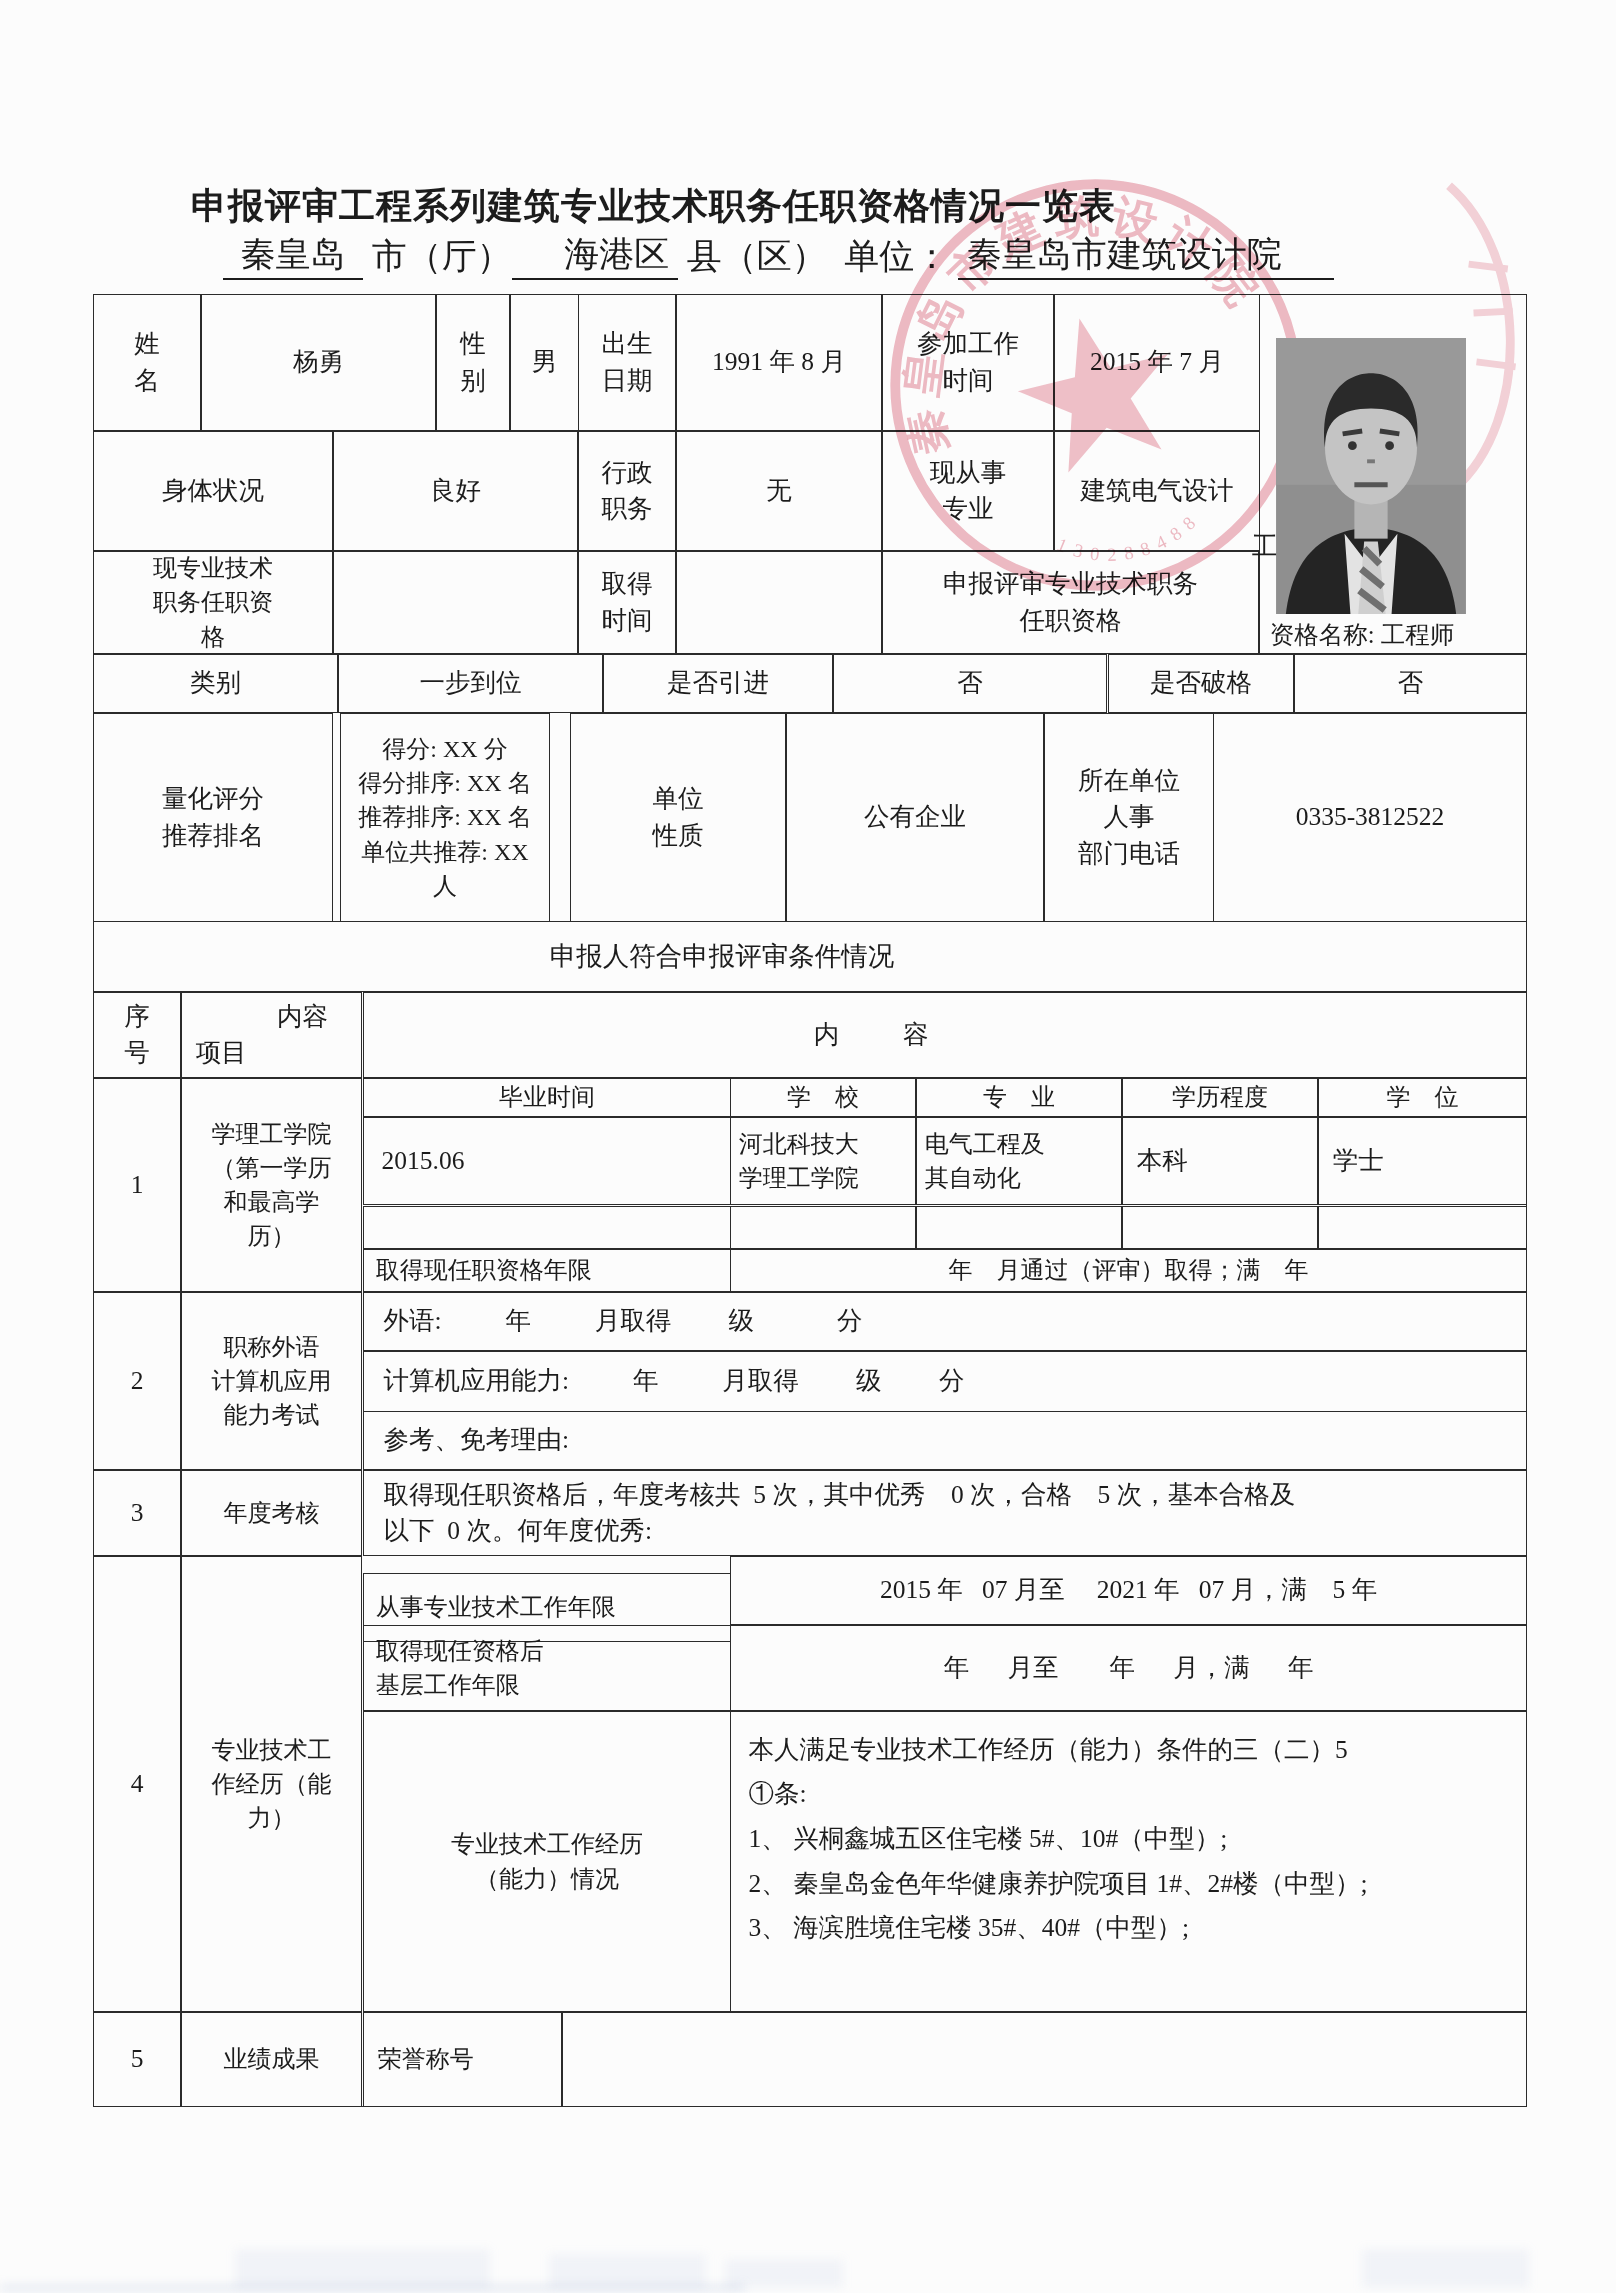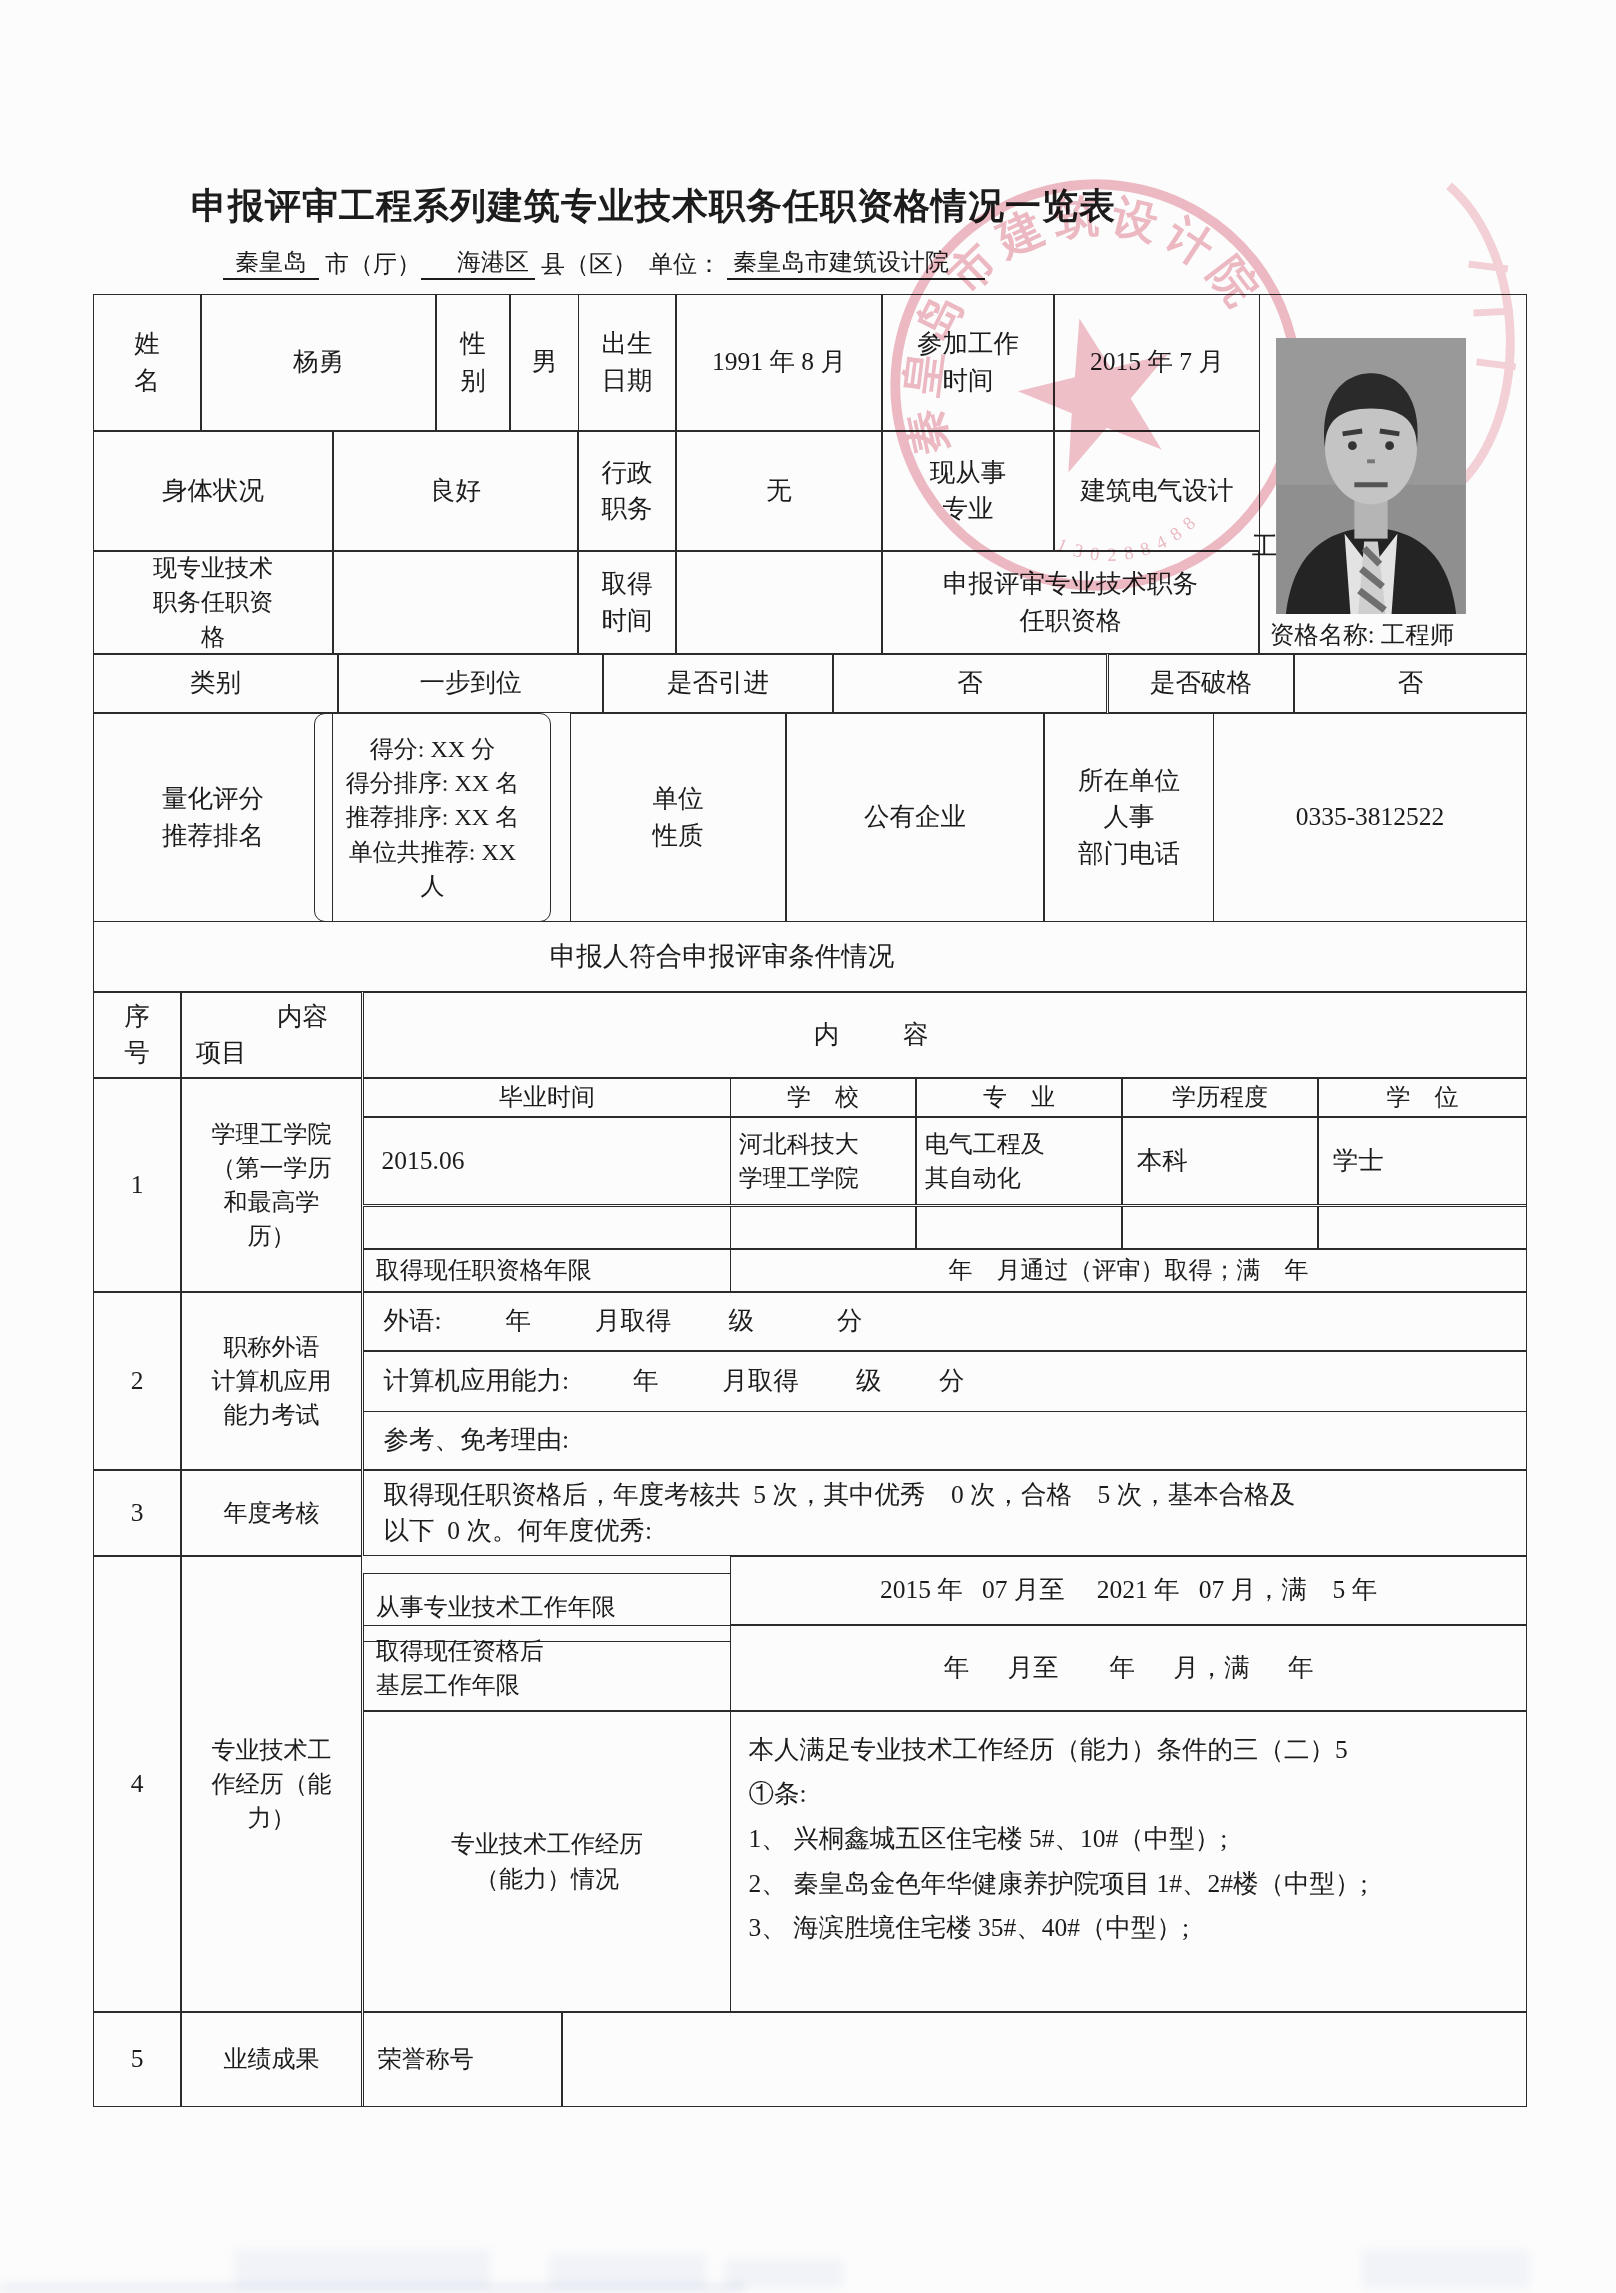--- a/index.html
+++ b/index.html
@@ -16,21 +16,21 @@
     font-size:25.5px; line-height:1.42;
   }
   .left  { justify-content:flex-start; text-align:left; }
   .top   { align-items:flex-start; }
   .sm    { font-size:24px; }
   .frame { position:absolute; box-sizing:border-box; border:1.5px solid #2b2b2b; }
   .title {
     position:absolute; font-size:36px; font-weight:bold; letter-spacing:1px;
     text-align:center; white-space:pre;
   }
-  .subtitle { position:absolute; font-size:24px; white-space:pre; display:flex; align-items:flex-end; }
+  .subtitle { position:absolute; font-size:35px; white-space:pre; display:flex; align-items:flex-end; }
   .u { border-bottom:2.5px solid #1c1c1c; }
   .stamp { position:absolute; mix-blend-mode:multiply; opacity:.85; pointer-events:none; }
   .bleed { position:absolute; background:rgba(145,168,212,.10); filter:blur(4.9px); }
   .photo-cell-inner { position:absolute; }
 </style>
 </head>
 <body>
 
 <div class="page">
 
@@ -104,21 +104,21 @@
 
   <div class="cell" style="left:93px;top:654px;width:245px;height:59px;">类别</div>
   <div class="cell" style="left:338px;top:654px;width:265px;height:59px;">一步到位</div>
   <div class="cell" style="left:603px;top:654px;width:230px;height:59px;">是否引进</div>
   <div class="cell" style="left:833px;top:654px;width:274px;height:59px;">否</div>
   <div class="cell" style="left:1108px;top:654px;width:186px;height:59px;">是否破格</div>
   <div class="cell" style="left:1294px;top:654px;width:233px;height:59px;">否</div>
 
   <div class="cell" style="left:93px;top:713px;width:240px;height:209px;">量化评分
 推荐排名</div>
-  <div class="cell sm" style="left:314px;top:713px;width:237px;height:209px;border-radius:11px;">得分: XX 分
+  <div class="cell sm" style="left:340px;top:713px;width:210px;height:209px;">得分: XX 分
 得分排序: XX 名
 推荐排序: XX 名
 单位共推荐: XX
 人</div>
   <div class="cell" style="left:570px;top:713px;width:216px;height:209px;">单位
 性质</div>
   <div class="cell" style="left:786px;top:713px;width:258px;height:209px;">公有企业</div>
   <div class="cell" style="left:1044px;top:713px;width:170px;height:209px;">所在单位
 人事
 部门电话</div>

